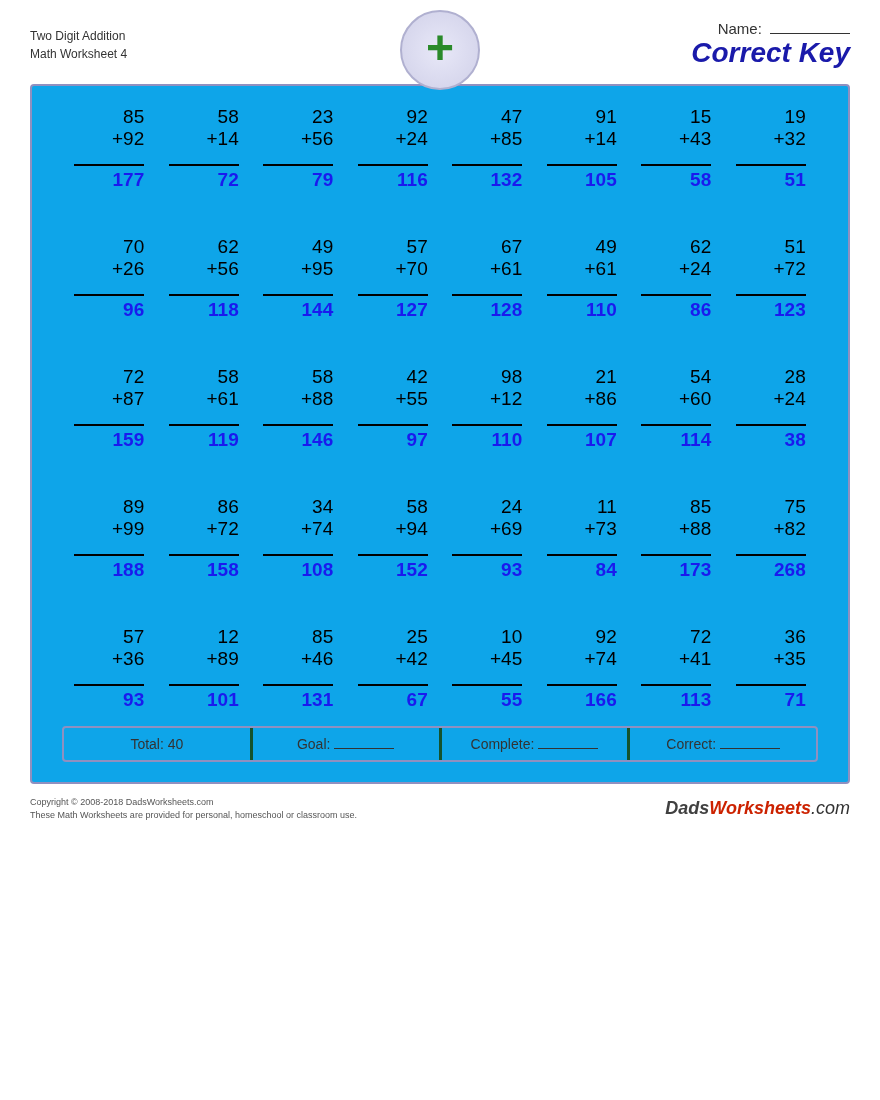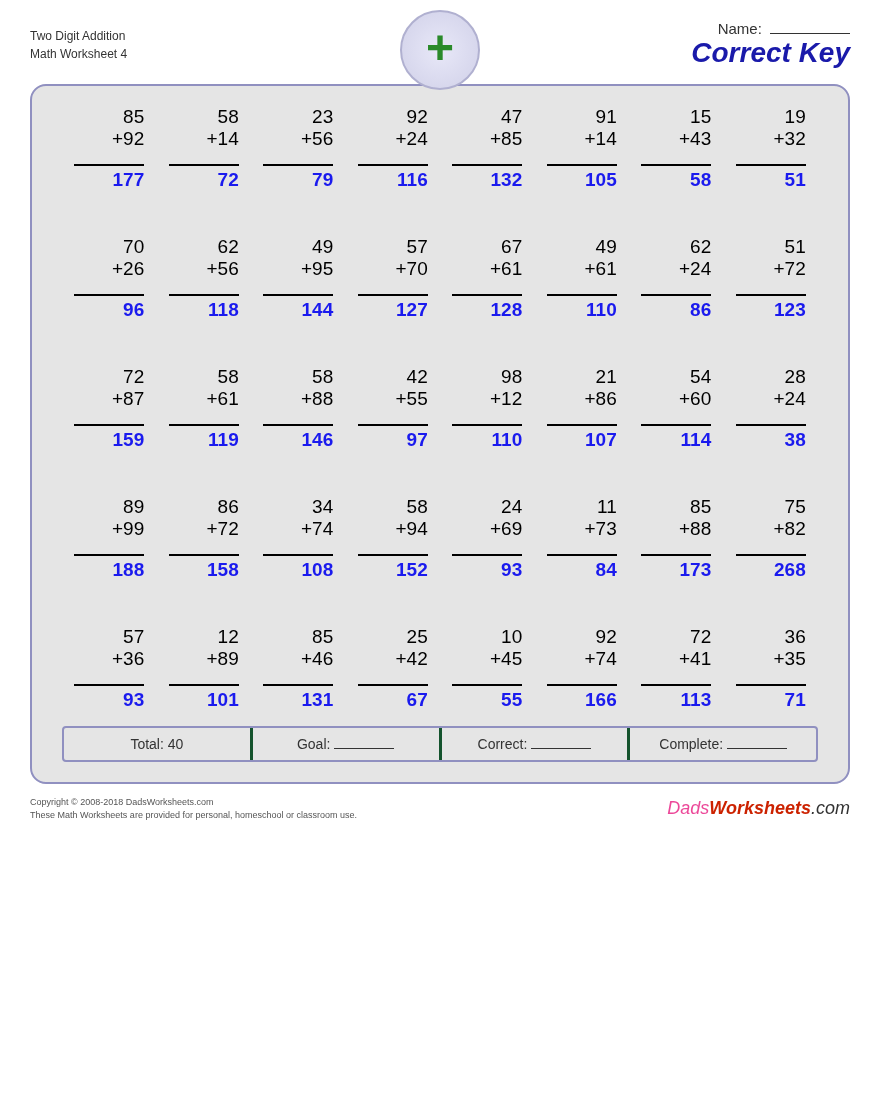--- a/index.html
+++ b/index.html
@@ -62,22 +62,22 @@
     }
     .answer-key {
       font-size: 28px;
       font-weight: bold;
       color: #1a1aaa;
       font-style: italic;
     }
     
     .worksheet {
       border: 2px solid #9090c0;
-      border-radius: 16px;
-      background: #e5e5e5;
+      border-radius: 4px;
+      background: #0ea5e9;
       padding: 20px 30px;
       margin-top: 10px;
     }
     
     .problem-row {
       display: flex;
       justify-content: space-around;
       margin-bottom: 45px;
     }
     .problem-row:last-child {
@@ -142,22 +142,22 @@
     .copyright-text {
       font-size: 9px;
       color: #555;
       line-height: 1.4;
     }
     .brand {
       font-size: 18px;
       font-style: italic;
     }
     .brand-dads {
-      color: #ec4899;
-      font-weight: normal;
+      color: #404040;
+      font-weight: bold;
     }
     .brand-worksheets {
       color: #cc2200;
       font-weight: bold;
     }
     .brand-com {
       color: #333;
     }
   </style>
 </head>
@@ -401,25 +401,25 @@
 
     <div class="summary-bar">
       <div class="summary-cell">
         <span>Total: 40</span>
       </div>
       <div class="summary-cell">
         <span>Goal:</span>
         <span class="blank"></span>
       </div>
       <div class="summary-cell">
+        <span>Complete:</span>
+        <span class="blank"></span>
+      </div>
+      <div class="summary-cell">
         <span>Correct:</span>
-        <span class="blank"></span>
-      </div>
-      <div class="summary-cell">
-        <span>Complete:</span>
         <span class="blank"></span>
       </div>
     </div>
   </div>
 
   <div class="copyright">
     <div class="copyright-text">
       <div>Copyright © 2008-2018 DadsWorksheets.com</div>
       <div>These Math Worksheets are provided for personal, homeschool or classroom use.</div>
     </div>

